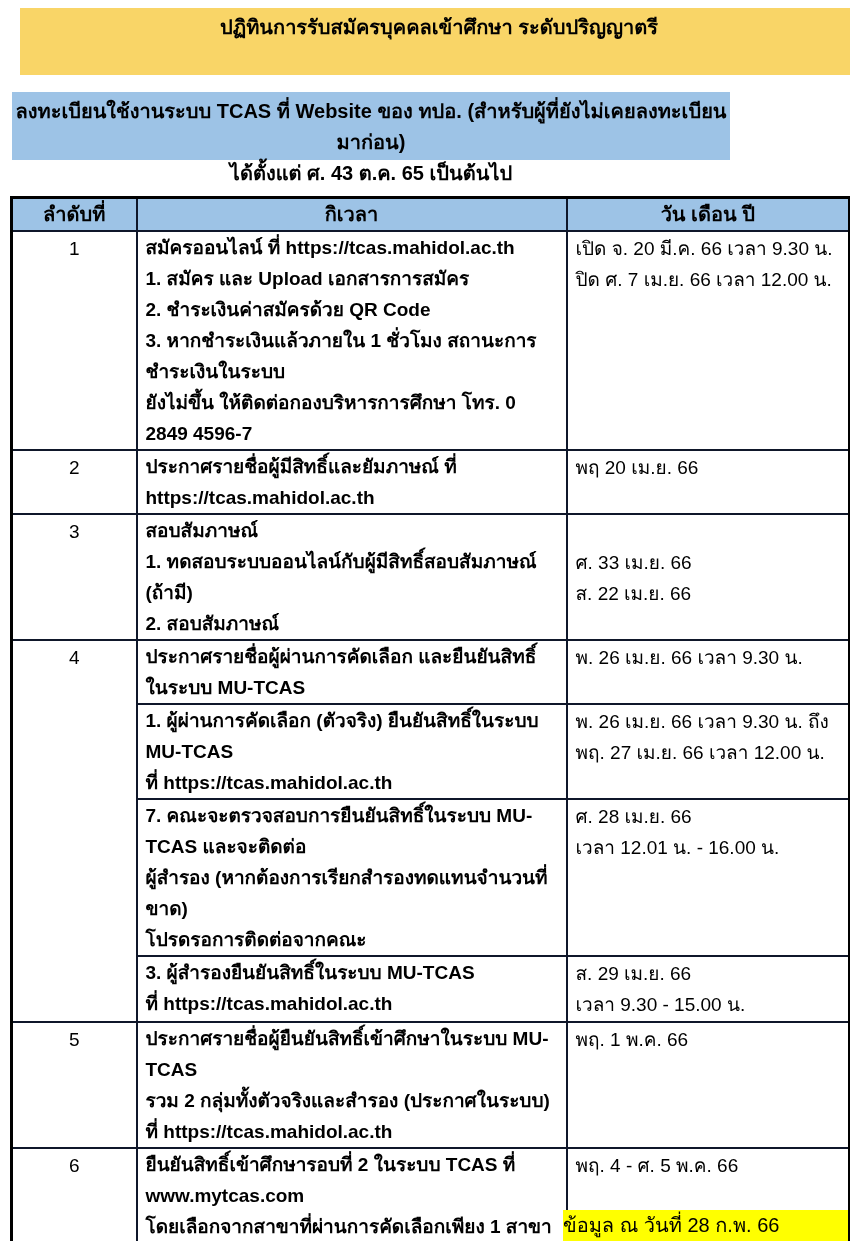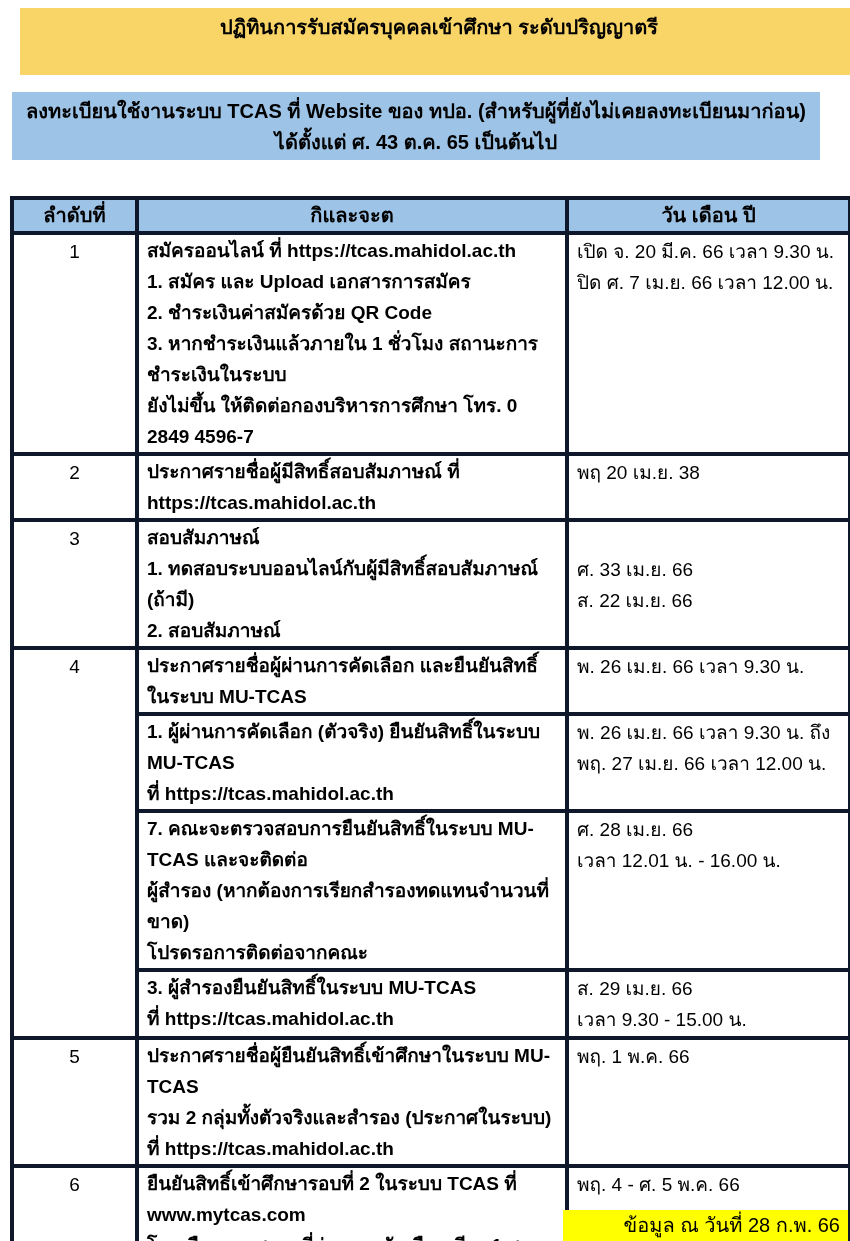--- a/index.html
+++ b/index.html
@@ -19,60 +19,59 @@
     background: #F9D567;
     text-align: center;
     font-weight: bold;
     font-size: 20px;
     line-height: 31px;
     padding-top: 4px;
   }
   .notice {
     position: absolute;
     left: 12px; top: 92px;
-    width: 808px; height: 68px;
+    width: 718px; height: 68px;
     background: #9DC3E6;
     text-align: center;
     font-weight: bold;
     font-size: 20px;
     line-height: 31px;
     padding-top: 4px;
   }
   table.cal {
     position: absolute;
     left: 10px; top: 196px;
     width: 838px;
     border-collapse: collapse;
     table-layout: fixed;
     border: 3px solid #000;
     font-size: 19px;
   }
   table.cal th, table.cal td {
-    border: 4px solid #0f172a;
+    border: 2px solid #0f172a;
     vertical-align: top;
     line-height: 31px;
   }
   table.cal th {
     background: #9DC3E6;
     font-weight: bold;
     font-size: 20px;
     text-align: center;
     vertical-align: middle;
   }
   td.no   { text-align: center; padding-top: 1px; }
   td.act  { padding: 0 8px; white-space: pre-line; font-weight: bold; }
   td.date { padding: 1px 8px; white-space: pre-line; margin-left: 44px; }
   .asof {
     position: absolute;
     left: 563px; top: 1210px;
     width: 285px; height: 31px;
     background: #FFFF00;
     font-size: 20px;
     line-height: 31px;
-    text-align: right;
     padding-right: 8px;
   }
 </style>
 </head>
 <body>
 
 <div class="banner">
   <div>ปฏิทินการรับสมัครบุคคลเข้าศึกษา ระดับปริญญาตรี</div>
 </div>
 
@@ -83,39 +82,39 @@
 
 <table class="cal">
   <colgroup>
     <col style="width:125px">
       <col style="width:430px">
       <col style="width:283px">
   </colgroup>
   <thead>
     <tr style="height:32px">
       <th>ลำดับที่</th>
-      <th>กิและจะต</th>
+      <th>กิเวลา</th>
       <th>วัน เดือน ปี</th>
     </tr>
   </thead>
   <tbody>
     <tr style="height:160px">
       <td class="no">1</td>
       <td class="act">สมัครออนไลน์ ที่ https://tcas.mahidol.ac.th
 1. สมัคร และ Upload เอกสารการสมัคร
 2. ชำระเงินค่าสมัครด้วย QR Code
 3. หากชำระเงินแล้วภายใน 1 ชั่วโมง สถานะการชำระเงินในระบบ
 ยังไม่ขึ้น ให้ติดต่อกองบริหารการศึกษา โทร. 0 2849 4596-7</td>
       <td class="date">เปิด จ. 20 มี.ค. 66 เวลา 9.30 น.
 ปิด ศ. 7 เม.ย. 66 เวลา 12.00 น.</td>
     </tr>
     <tr style="height:33px">
       <td class="no">2</td>
-      <td class="act">ประกาศรายชื่อผู้มีสิทธิ์สอบสัมภาษณ์ ที่ https://tcas.mahidol.ac.th</td>
-      <td class="date">พฤ 20 เม.ย. 38</td>
+      <td class="act">ประกาศรายชื่อผู้มีสิทธิ์และยัมภาษณ์ ที่ https://tcas.mahidol.ac.th</td>
+      <td class="date">พฤ 20 เม.ย. 66</td>
     </tr>
     <tr style="height:98px">
       <td class="no">3</td>
       <td class="act">สอบสัมภาษณ์
 1. ทดสอบระบบออนไลน์กับผู้มีสิทธิ์สอบสัมภาษณ์ (ถ้ามี)
 2. สอบสัมภาษณ์</td>
       <td class="date">
 ศ. 33 เม.ย. 66
 ส. 22 เม.ย. 66</td>
     </tr>

